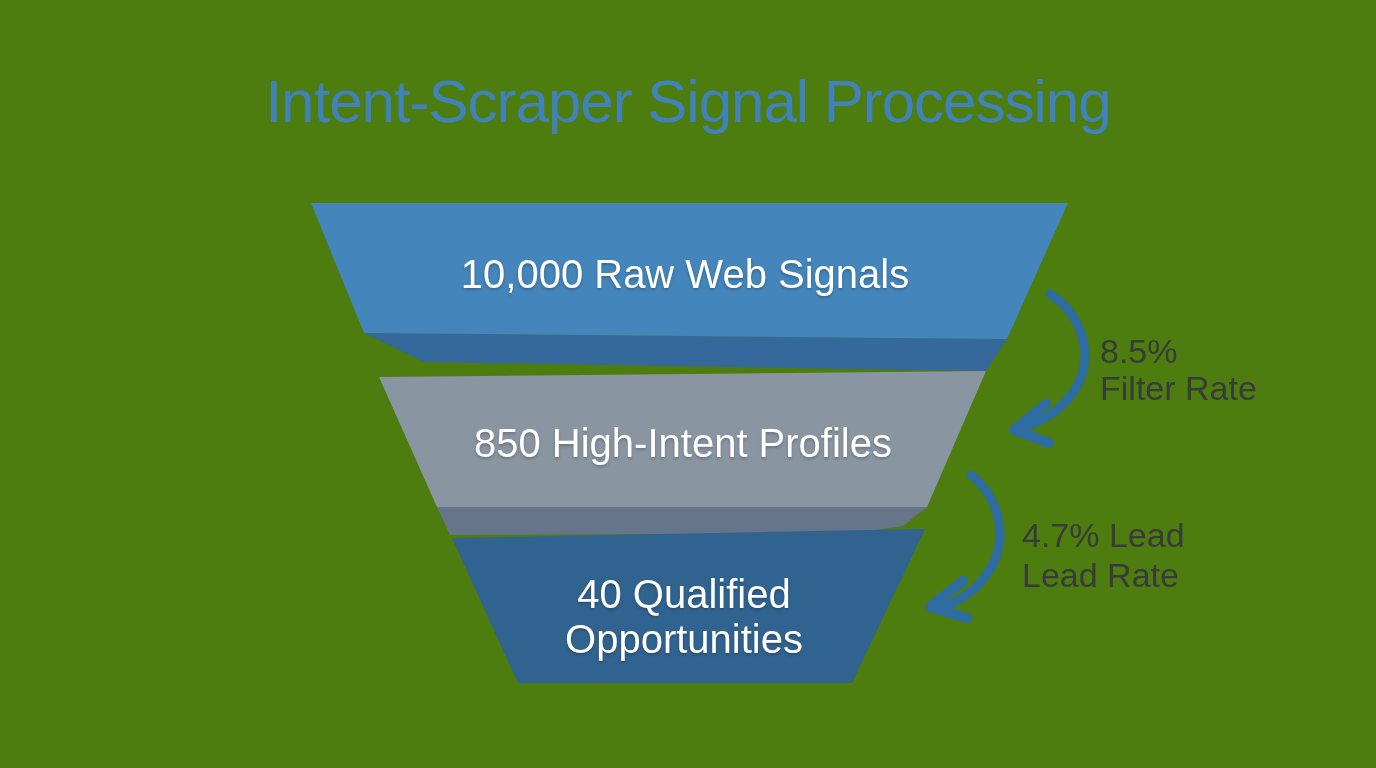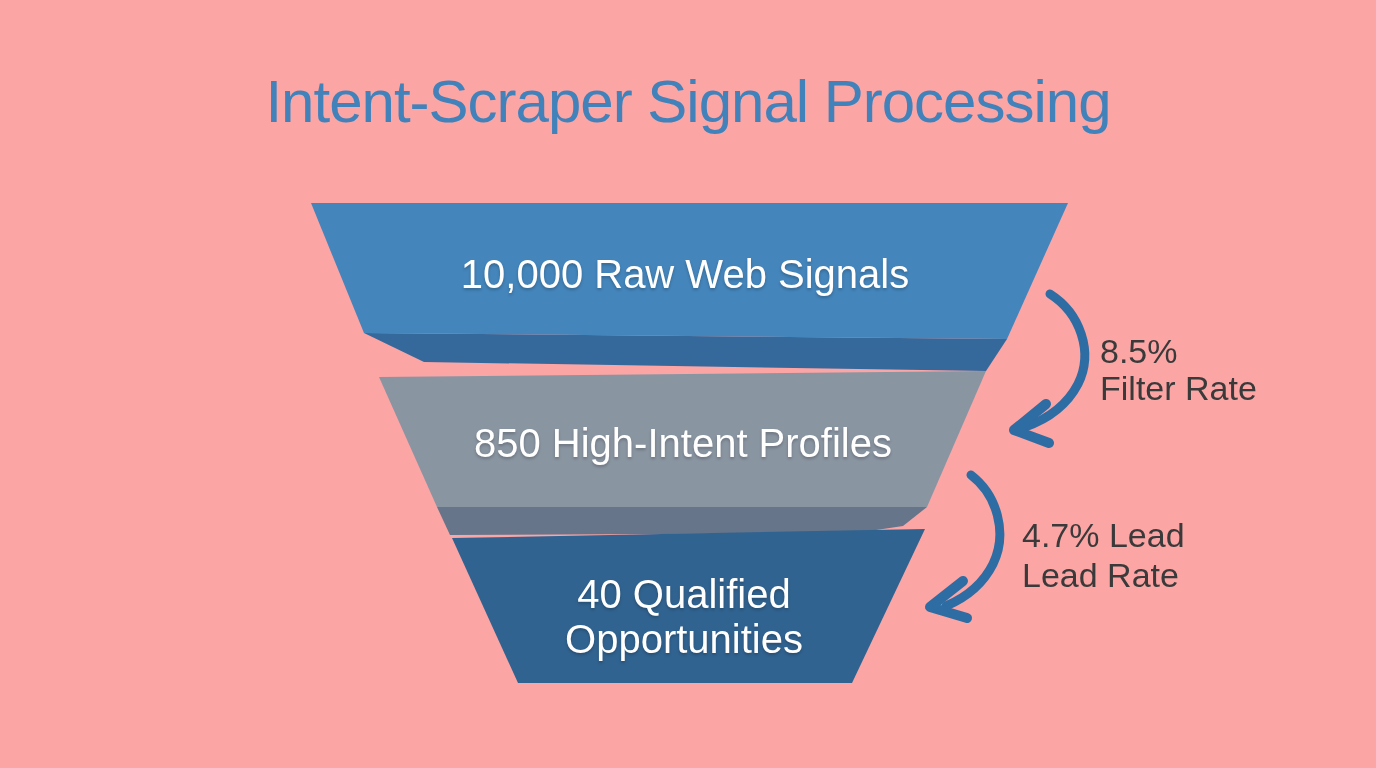--- a/index.html
+++ b/index.html
@@ -5,21 +5,21 @@
   html, body {
     margin: 0;
     padding: 0;
     background: #fdfdfe;
     font-family: "Liberation Sans", "DejaVu Sans", sans-serif;
   }
   .canvas {
     position: relative;
     width: 1376px;
     height: 768px;
-    background: #fca5a5;
+    background: #4d7c0f;
     overflow: hidden;
   }
   svg { display: block; }
   .title-text {
     font-family: "Liberation Sans", "DejaVu Sans", sans-serif;
     font-size: 60px;
     font-weight: 500;
     letter-spacing: -1px;
   }
   .stage-label {

